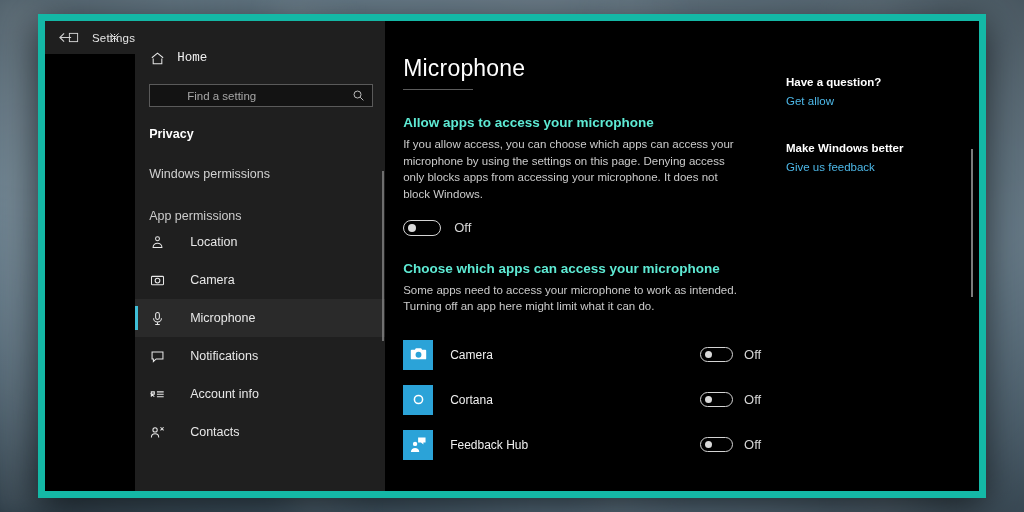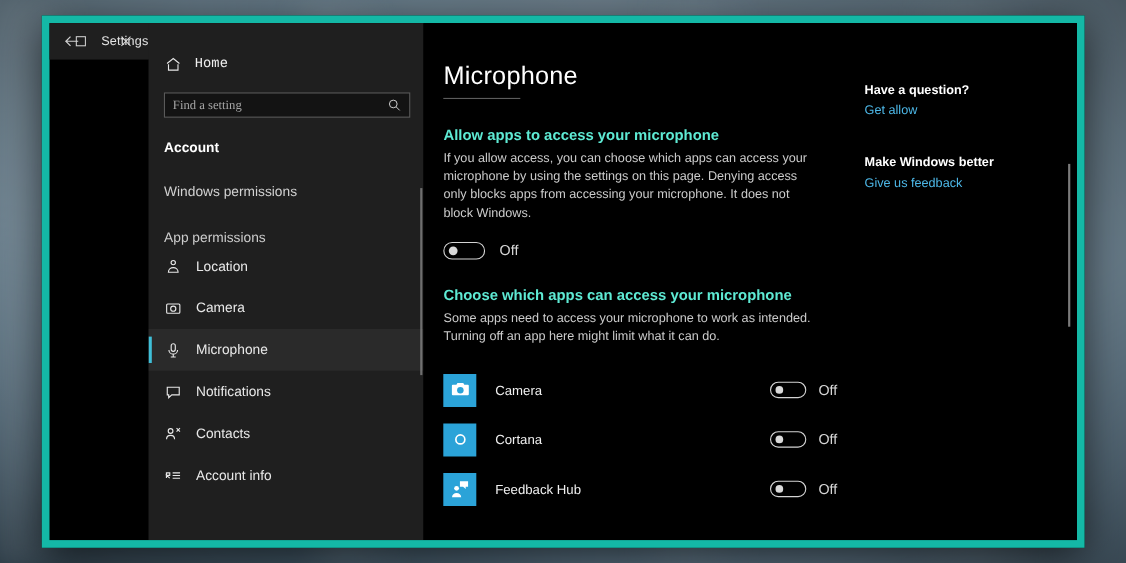--- a/index.html
+++ b/index.html
@@ -90,37 +90,37 @@
   .home-label { font-size:12.5px; color:#f0f0f0;font-family:Liberation Mono, monospace; }
 
   .search-wrap { margin:9px 14px 0 14px; position:relative; }
   .search-box {
     width:224px; height:23px; background:#131313;
     border:1px solid #5a5a5a; display:flex; align-items:center;
     padding:0 7px;
   }
   .search-box input {
     flex:1; background:transparent; border:0; outline:0;
-    color:#cbcbcb; font-size:11.5px; font-family:Liberation Serif, serif;
+    color:#cbcbcb; font-size:11.5px; font-family:Liberation Sans, sans-serif;margin-left:30px;
   }
   .search-box input::placeholder { color:#a6a6a6; }
   .search-box .mag { width:13px; height:13px; color:#cfcfcf; flex:0 0 13px; }
 
   .section-head {
     font-size:12.5px; color:#ffffff; font-weight:bold;
     padding:0 0 0 14px; margin-top:20px;
   }
   .group-head {
     font-size:12.5px; color:#cccccc; padding:0 0 0 14px; margin-top:28px;
   }
   .nav-plain {
     font-size:12.5px; color:#d2d2d2; padding:0 0 0 14px; margin-top:26px;
   }
   .nav-item {
-    display:flex; align-items:center; gap:12px; height:38px;
+    display:flex; align-items:center; gap:24px; height:38px;
     padding-left:14px; position:relative; color:#e8e8e8;
   }
   .nav-item .ico { width:17px; display:flex; justify-content:center; flex:0 0 17px; }
   .nav-item .ico svg { width:15px; height:15px; }
   .nav-item .lbl { font-size:12.5px; }
   .nav-item.active::before {
     content:""; position:absolute; left:0; top:7px; bottom:7px; width:3px;
     background:#3fbfd8;
   }
   .nav-item.active { background:#2a2a2a; }
@@ -242,21 +242,21 @@
       <div class="search-wrap">
         <div class="search-box">
           <input type="text" placeholder="Find a setting" style="">
           <svg class="mag" viewBox="0 0 16 16" fill="none" stroke="currentColor" stroke-width="1.1">
             <circle cx="6.8" cy="6.8" r="4.3"></circle>
               <path d="M10.1 10.1 14 14"></path>
           </svg>
         </div>
       </div>
 
-      <div class="section-head">Account</div>
+      <div class="section-head">Privacy</div>
       <div class="nav-plain">Windows permissions</div>
       <div class="group-head">App permissions</div>
 
       <div class="nav-item">
         <span class="ico">
           <svg viewBox="0 0 16 16" fill="none" stroke="currentColor" stroke-width="1.1">
             <circle cx="8" cy="4" r="2.1"></circle>
               <path d="M3.3 13.3c0-2.6 2.1-4.5 4.7-4.5s4.7 1.9 4.7 4.5z"></path>
           </svg>
         </span>
@@ -289,36 +289,36 @@
           <svg viewBox="0 0 16 16" fill="none" stroke="currentColor" stroke-width="1.1">
             <path d="M2.2 3.2h11.6v7.4H6.6L3.6 13.3v-2.7H2.2z"></path>
           </svg>
         </span>
         <span class="lbl">Notifications</span>
       </div>
 
       <div class="nav-item">
         <span class="ico">
           <svg viewBox="0 0 16 16" fill="none" stroke="currentColor" stroke-width="1.1">
+            <path d="M1.4 10.3V5.2h3.2v2.4H1.4l3.2 2.7"></path>
+            <path d="M7.4 5.2h7.2M7.4 7.8h7.2M7.4 10.4h7.2"></path>
+          </svg>
+        </span>
+        <span class="lbl">Account info</span>
+      </div>
+
+      <div class="nav-item">
+        <span class="ico">
+          <svg viewBox="0 0 16 16" fill="none" stroke="currentColor" stroke-width="1.1">
             <circle cx="5.4" cy="5.2" r="2.3"></circle>
             <path d="M1.5 13.2c0-2.2 1.7-3.8 3.9-3.8s3.9 1.6 3.9 3.8"></path>
             <path d="M11.2 2.4l3.3 3.3M14.5 2.4l-3.3 3.3"></path>
           </svg>
         </span>
         <span class="lbl">Contacts</span>
-      </div>
-
-      <div class="nav-item">
-        <span class="ico">
-          <svg viewBox="0 0 16 16" fill="none" stroke="currentColor" stroke-width="1.1">
-            <path d="M1.4 10.3V5.2h3.2v2.4H1.4l3.2 2.7"></path>
-            <path d="M7.4 5.2h7.2M7.4 7.8h7.2M7.4 10.4h7.2"></path>
-          </svg>
-        </span>
-        <span class="lbl">Account info</span>
       </div>
 
       <div class="sb-scroll"></div>
     </div>
 
     <div id="main">
 
       <div>
         <div class="page-title">Microphone</div>
         <div class="title-rule"></div>

